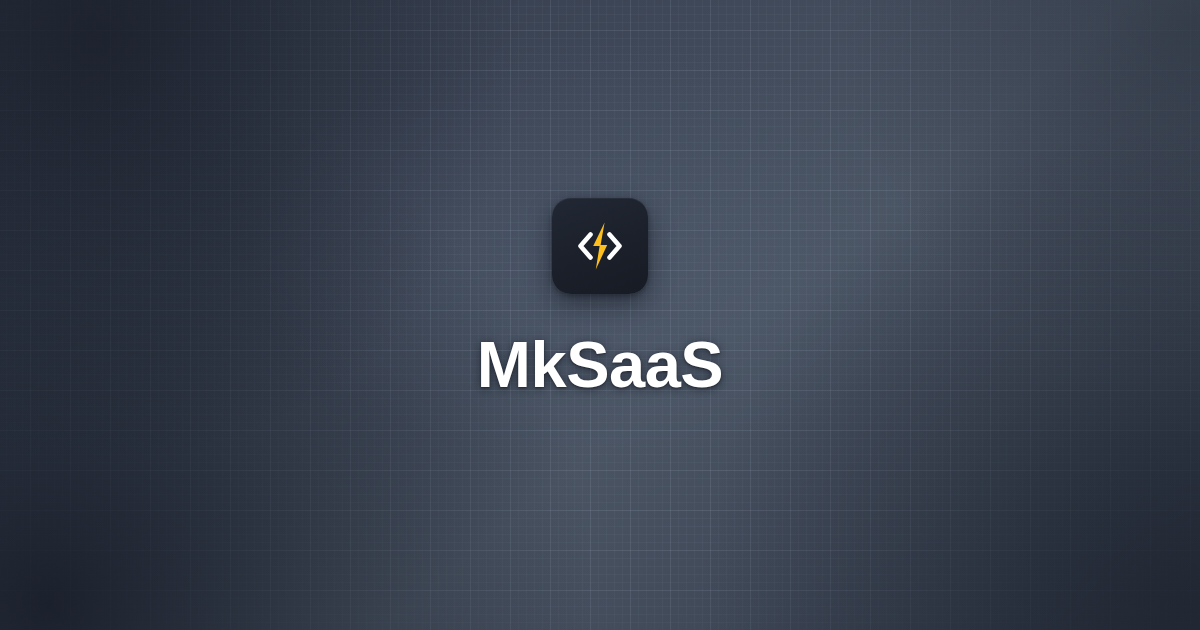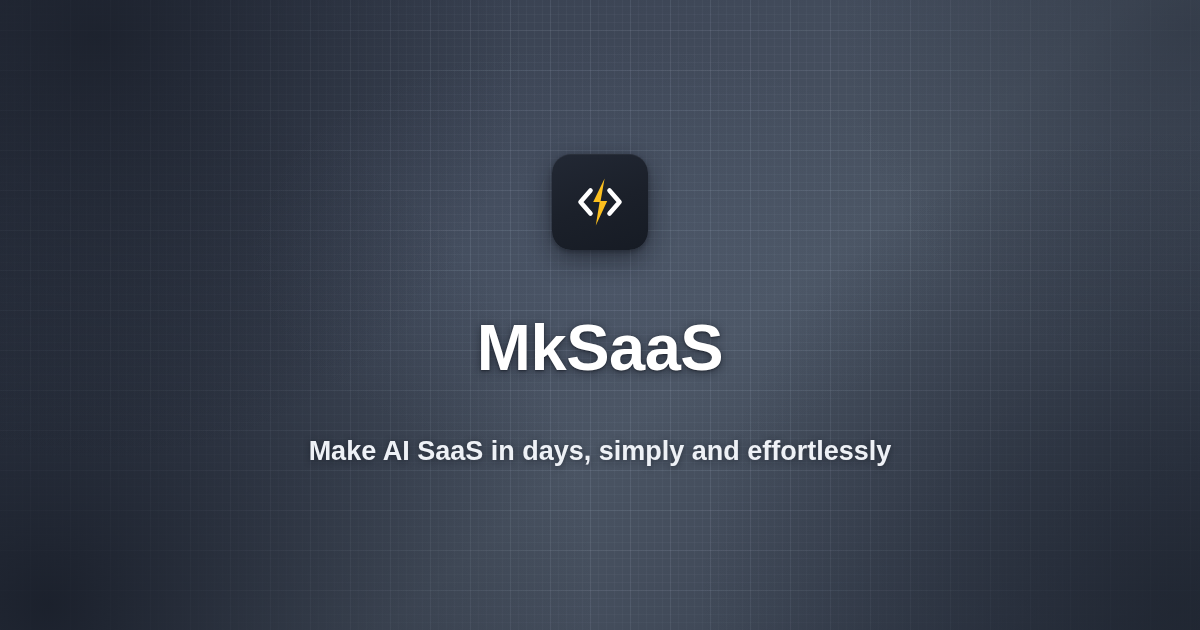--- a/index.html
+++ b/index.html
@@ -84,21 +84,20 @@
 
   
   .content {
     position:absolute;
     inset:0;
     display:flex;
     flex-direction:column;
     align-items:center;
     justify-content:center;
     padding-bottom:8px;
-    gap:27px;
   }
 
   
   .logo-mark {
     width:96px;
     height:96px;
     border-radius:19px;
     background:linear-gradient(160deg, #222834 0%, #1b202a 52%, #161b24 100%);
     display:flex;
     align-items:center;
@@ -154,16 +153,15 @@
 
           <path d="M42.5 21.5 L52.5 33 L42.5 44.5" stroke="#ffffff" stroke-width="4.6" stroke-linecap="round" stroke-linejoin="round" fill="none"></path>
 
           <path d="M37.6 9.5 L26.2 33.0 L32.6 33.0 L28.8 56.5 L40.2 32.0 L33.6 32.0 Z" fill="#fcbf1e"></path>
         </svg>
       </span>
     </div>
 
     <div class="title">MkSaaS</div>
 
-    <div class="subtitle">Make AI SaaS in days, simply and effortlessly</div>
 
   </div>
 </div>
 
 </body></html>

